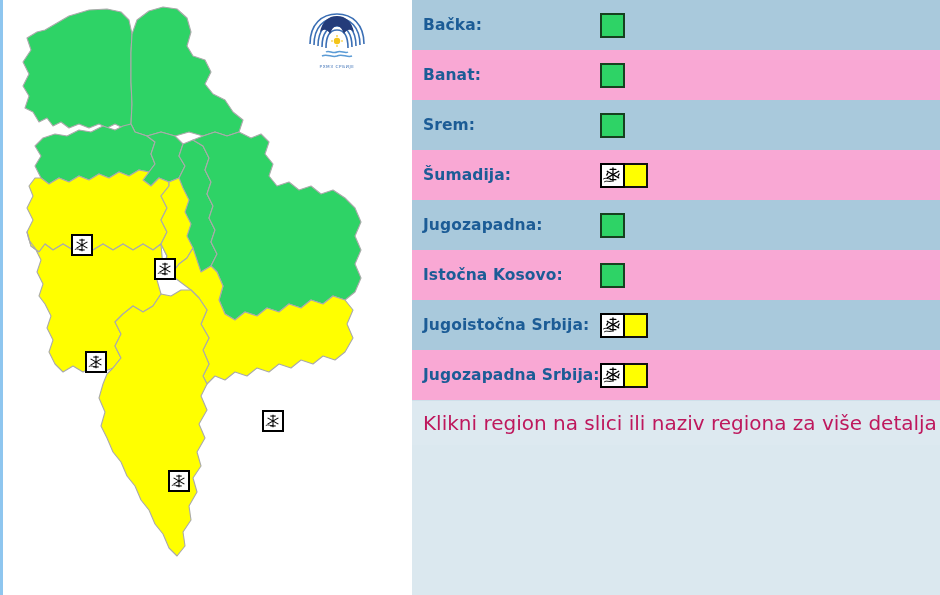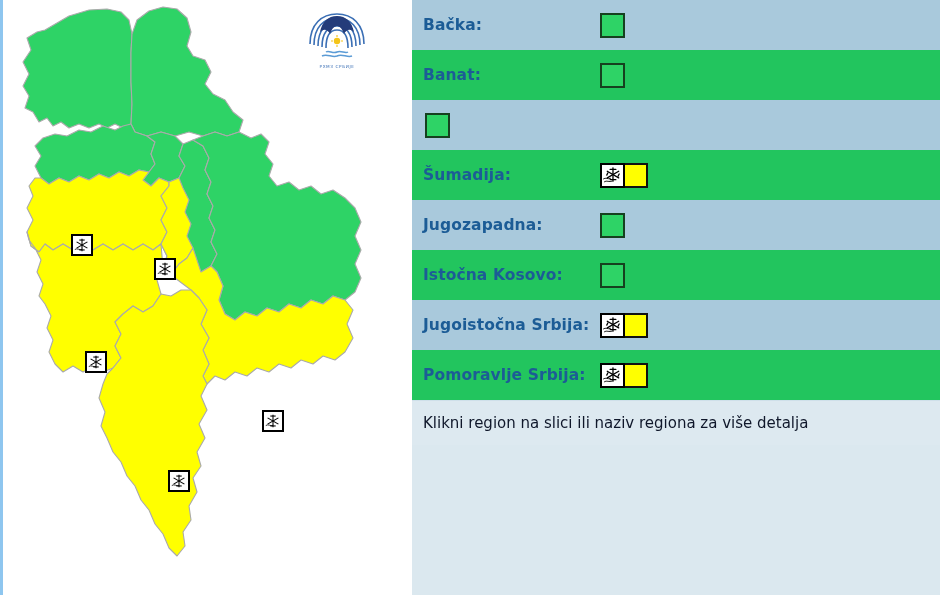--- a/index.html
+++ b/index.html
@@ -65,21 +65,21 @@
     background: #dbe8ef;
   }
   .region-row {
     display: flex;
     align-items: center;
     height: 50px;
     padding-left: 11px;
     position: relative;
   }
   .region-row.odd  { background: #a9c9dc; }
-  .region-row.even { background: #22c55e; }
+  .region-row.even { background: #f9a8d4; }
 
   .region-label {
     color: #1c5c96;
     font-weight: bold;
     font-size: 15.5px;
     letter-spacing: 0.1px;
     white-space: nowrap;
     width: 175px;
     flex: 0 0 175px;
   }
@@ -106,22 +106,22 @@
   .color-box.green  { background: #2ed366; border-color:#16401f; }
   .color-box.yellow { background: #ffff00; border-color:#111111; }
 
   
   #footer-hint {
     height: 45px;
     background: #dde9f0;
     display: flex;
     align-items: center;
     padding-left: 11px;
-    color: #0f172a;
-    font-size: 15px;
+    color: #be185d;
+    font-size: 20px;
     font-weight: normal;
     border-top: 1px solid #cfe0ea;
   }
 </style>
 </head>
 <body>
 
 <div id="app">
 
   <div id="map-panel">
@@ -466,20 +466,21 @@
 
   <div class="region-row even">
     <span class="region-label">Banat:</span>
     <span class="badges">
 
       <span class="color-box green"></span>
     </span>
   </div>
 
   <div class="region-row odd">
+    <span class="region-label">Srem:</span>
     <span class="badges">
 
       <span class="color-box green"></span>
     </span>
   </div>
 
 
 
   <div class="region-row even">
     <span class="region-label">Šumadija:</span>
@@ -539,21 +540,21 @@
             <path d="M 1.5,14.5 C 4,12.5 6,15.5 9,14"></path>
             <path d="M 2.5,17.5 C 5,15.5 7.5,18.5 10.5,17"></path>
           </g>
         </svg>
       </span>
       <span class="color-box yellow"></span>
     </span>
   </div>
 
   <div class="region-row even">
-    <span class="region-label">Pomoravlje Srbija:</span>
+    <span class="region-label">Jugozapadna Srbija:</span>
     <span class="badges">
       <span class="icon-box">
         <svg viewBox="0 0 22 22">
           <g stroke="#000" stroke-width="1.35" fill="none" stroke-linecap="round">
             <line x1="11.5" y1="3" x2="11.5" y2="17"></line>
             <line x1="5.5" y1="6.5" x2="17.5" y2="13.5"></line>
             <line x1="5.5" y1="13.5" x2="17.5" y2="6.5"></line>
             <line x1="8.5" y1="4.6" x2="14.5" y2="4.6"></line>
             <line x1="8.5" y1="15.4" x2="14.5" y2="15.4"></line>
             <line x1="6.2" y1="8.2" x2="5.0" y2="10.6"></line>

